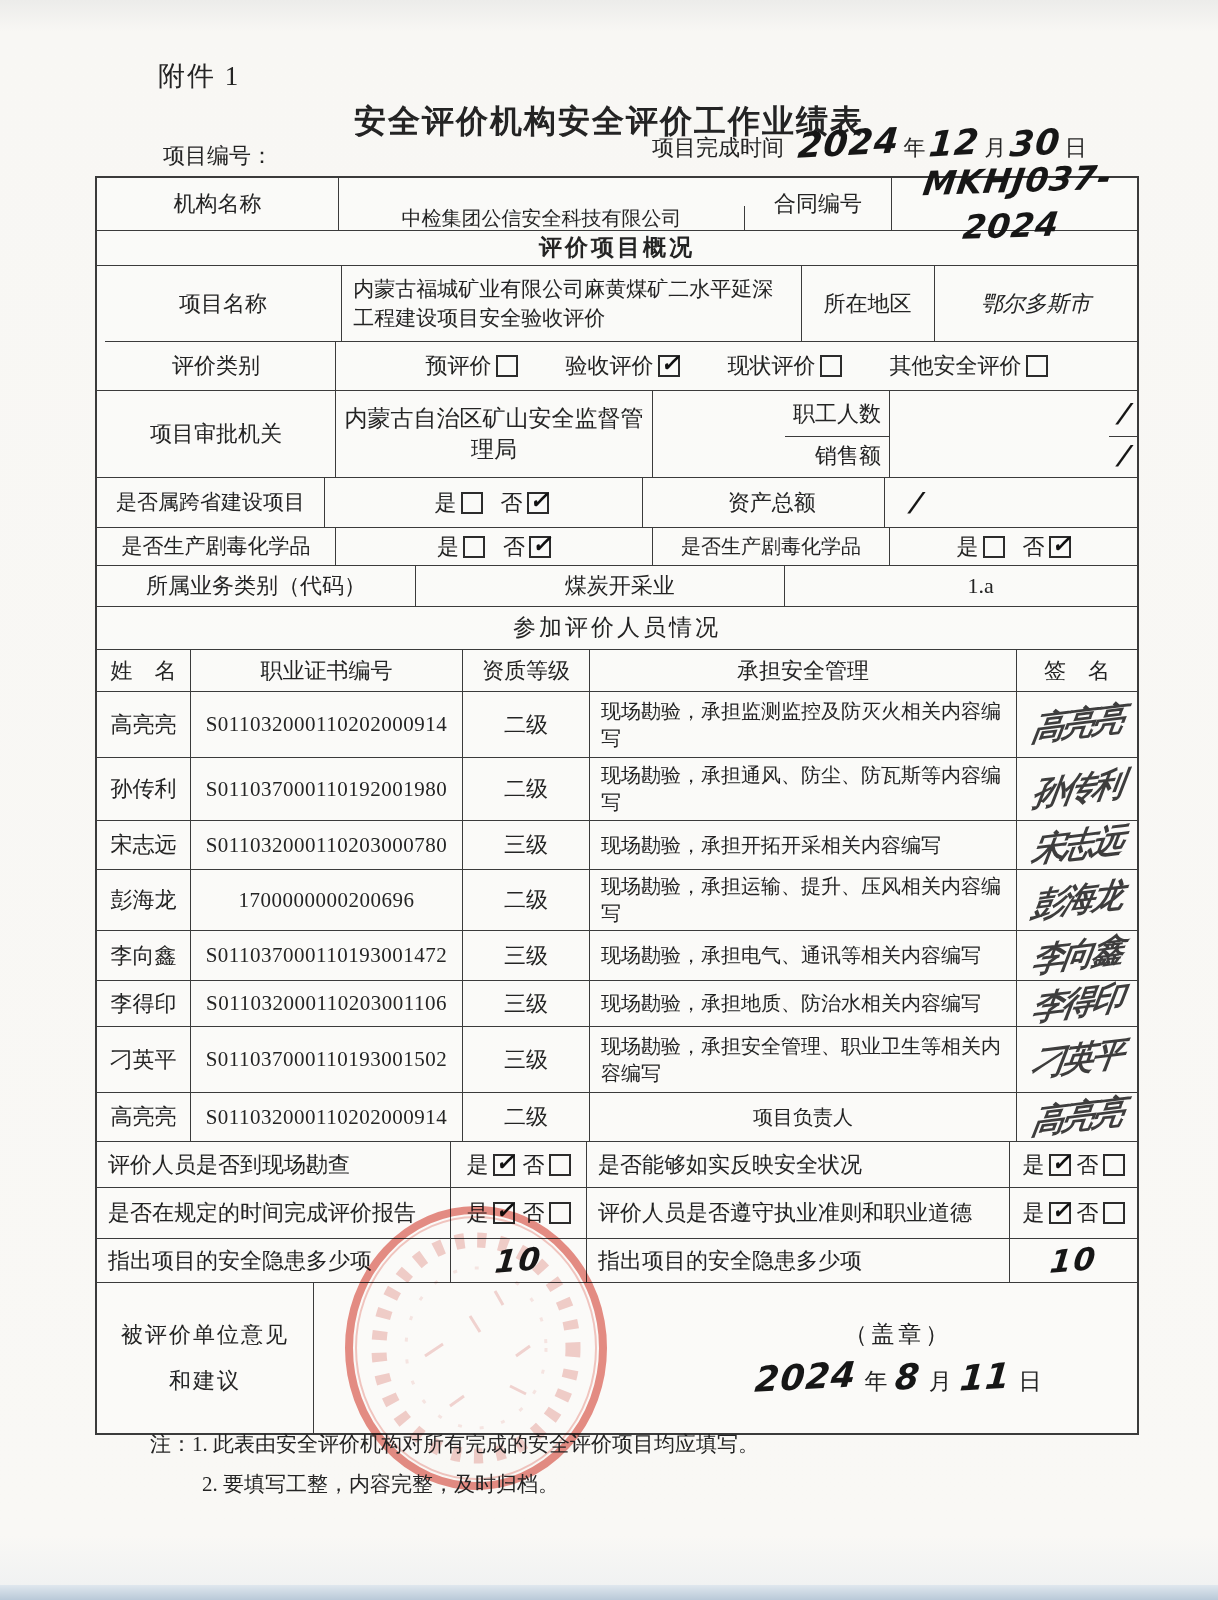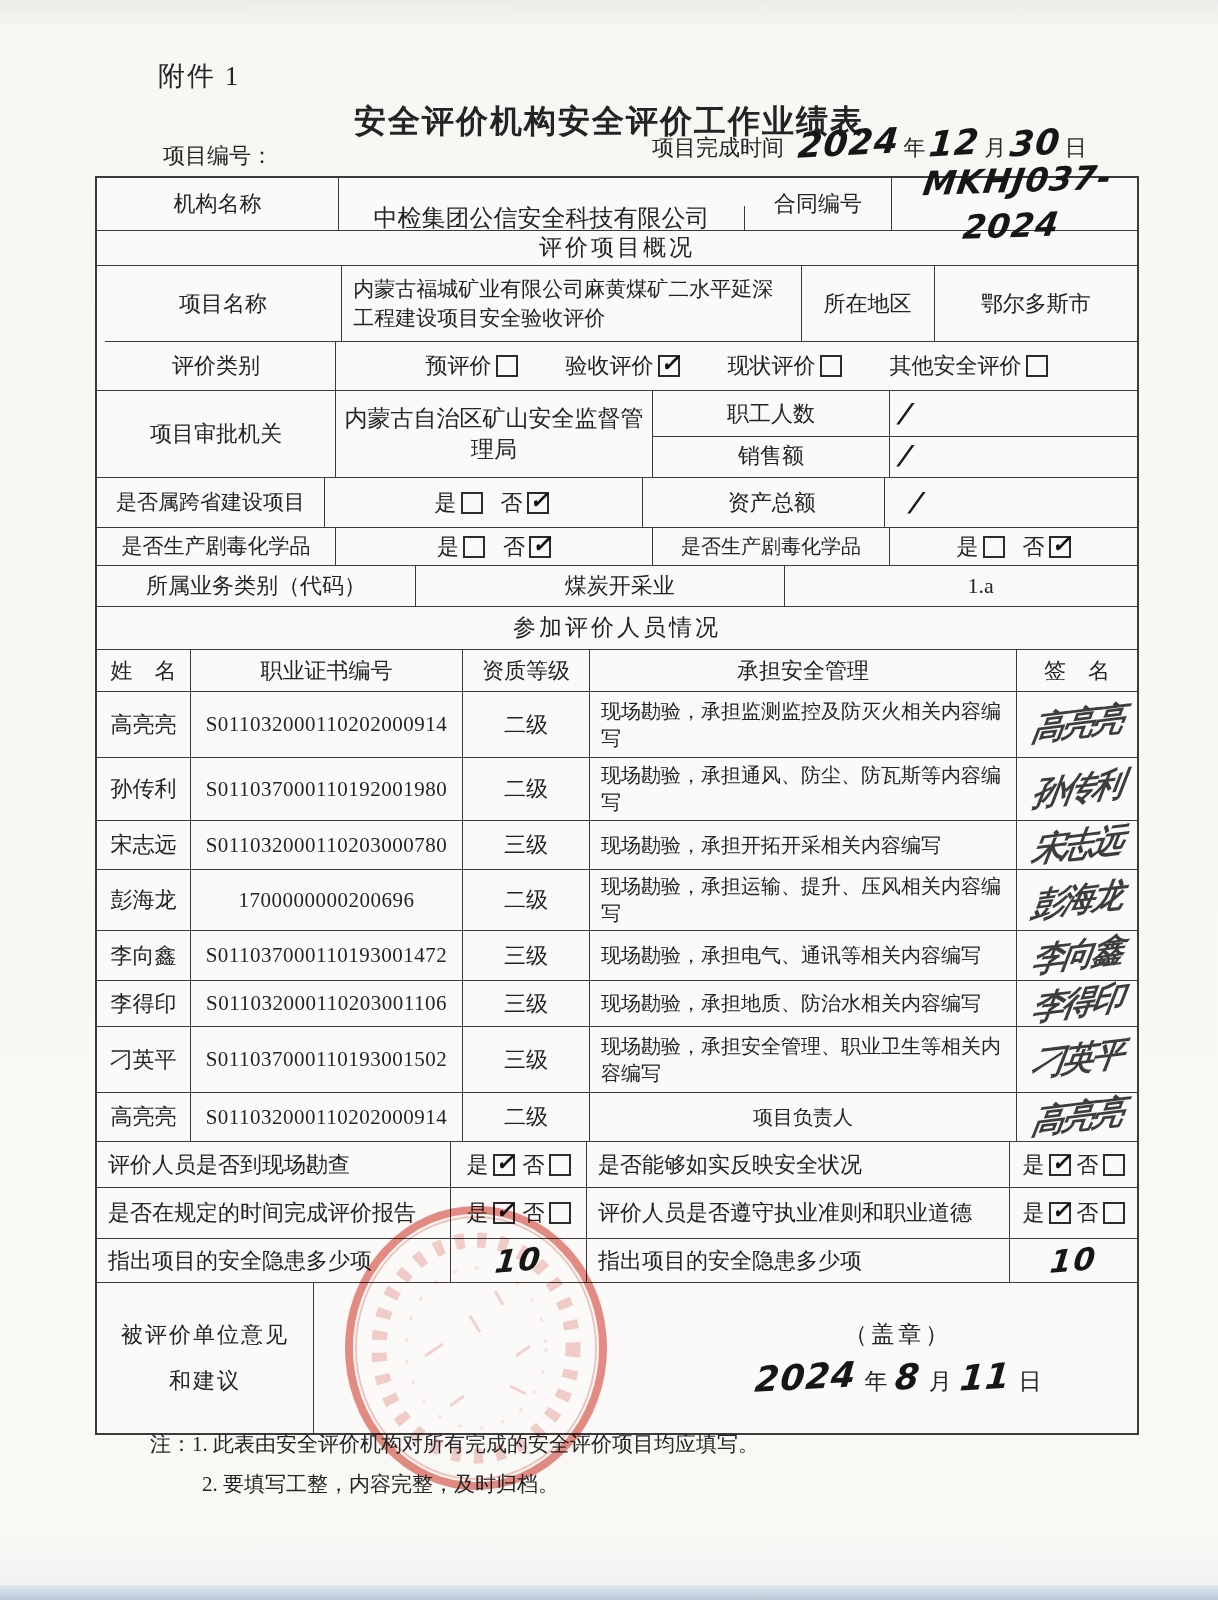--- a/index.html
+++ b/index.html
@@ -26,21 +26,21 @@
 
   .table{position:absolute;left:95px;top:176px;width:1040px;border:2px solid #3b3b3b;background:rgba(255,255,255,.35);}
   .row{display:flex;border-bottom:1.6px solid #3b3b3b;}
   .row:last-child{border-bottom:none;}
   .cell{box-sizing:border-box;border-right:1.6px solid #3b3b3b;display:flex;align-items:center;
         justify-content:center;text-align:center;padding:2px 8px;font-size:22px;line-height:1.35;}
   .cell:last-child{border-right:none;}
   .cell.left{justify-content:flex-start;text-align:left;padding-left:11px;}
   .cell.small{font-size:20px;}
   .cell.num{font-family:"Liberation Serif",serif;font-size:21px;letter-spacing:.5px;}
-  .stack{display:flex;flex-direction:column;box-sizing:border-box;border-right:1.6px solid #3b3b3b;}
+  .stack{display:flex;flex-direction:column;box-sizing:border-box;border-right:1.6px solid #3b3b3b;align-items:flex-end;}
   .stack:last-child{border-right:none;}
   .stack .cell{border-right:none;}
   .stack .cell:first-child{border-bottom:1.6px solid #3b3b3b;}
   .section{font-size:23px;letter-spacing:3px;}
 
   .yn{display:inline-flex;align-items:center;margin:0 9px;white-space:nowrap;}
   .cb{display:inline-block;width:18px;height:18px;border:2px solid #2c2c2c;margin-left:4px;position:relative;flex:none;}
   .cb .mark{position:absolute;left:1px;top:-9px;font-size:23px;font-weight:700;font-style:italic;color:#111;}
   .cats{display:flex;justify-content:center;gap:30px;width:100%;}
 
@@ -73,36 +73,36 @@
     <span class="hw num">12</span>
     <span class="unit">月</span>
     <span class="hw num">30</span>
     <span class="unit">日</span>
   </div>
 
   <div class="table">
 
     <div class="row" style="height:52px;">
       <div class="cell" style="width:242px;font-family:Liberation Serif, serif;">机构名称</div>
-      <div class="cell" style="width:406px;font-size:24px;margin-top:28px;">中检集团公信安全科技有限公司</div>
+      <div class="cell" style="width:406px;font-size:20px;margin-top:28px;">中检集团公信安全科技有限公司</div>
       <div class="cell" style="width:147px;">合同编号</div>
       <div class="cell" style="width:245px;">
         <span class="hw contract">MKHJ037-2024</span>
       </div>
     </div>
 
-    <div class="row" style="height:34px;">
+    <div class="row" style="height:34px;font-weight:bold;">
       <div class="cell section" style="width:1040px;">评价项目概况</div>
     </div>
 
     <div class="row" style="height:75px;margin-left:8px;">
       <div class="cell" style="width:239px;">项目名称</div>
       <div class="cell left small" style="width:463px;font-size:21px;">内蒙古福城矿业有限公司麻黄煤矿二水平延深工程建设项目安全验收评价</div>
       <div class="cell" style="width:134px;">所在地区</div>
-      <div class="cell" style="width:204px;">鄂尔多斯市</div>
+      <div class="cell" style="width:204px;font-style:italic;">鄂尔多斯市</div>
     </div>
 
     <div class="row" style="height:48px;">
       <div class="cell" style="width:239px;">评价类别</div>
       <div class="cell" style="width:801px;">
         <div class="cats">
           <span class="yn">
               <span>预评价</span>
               <span class="cb"></span>
             </span>

